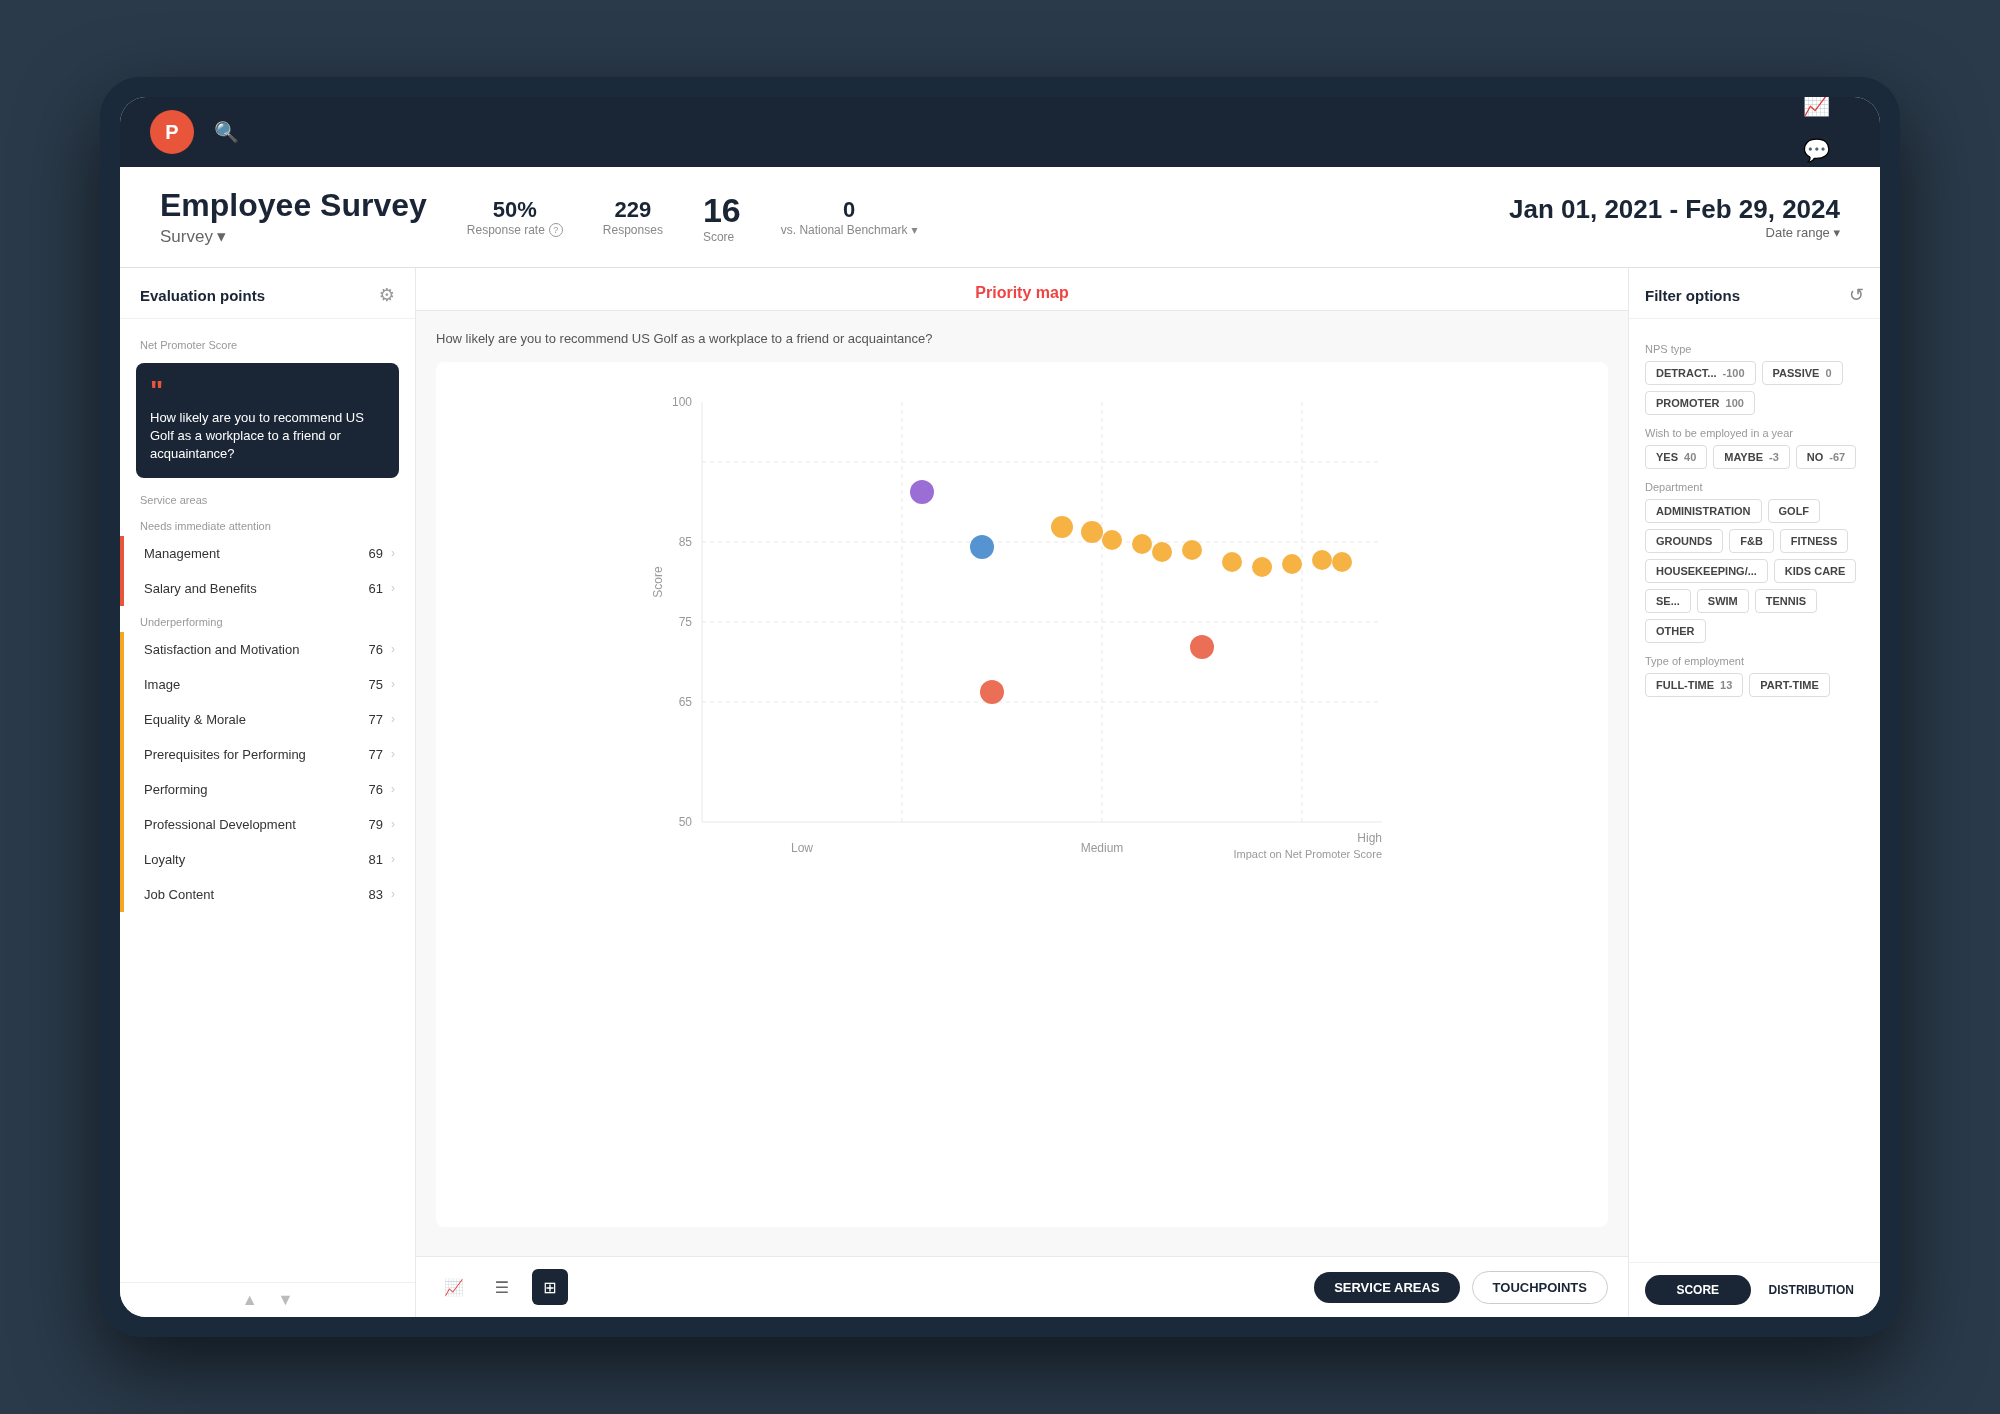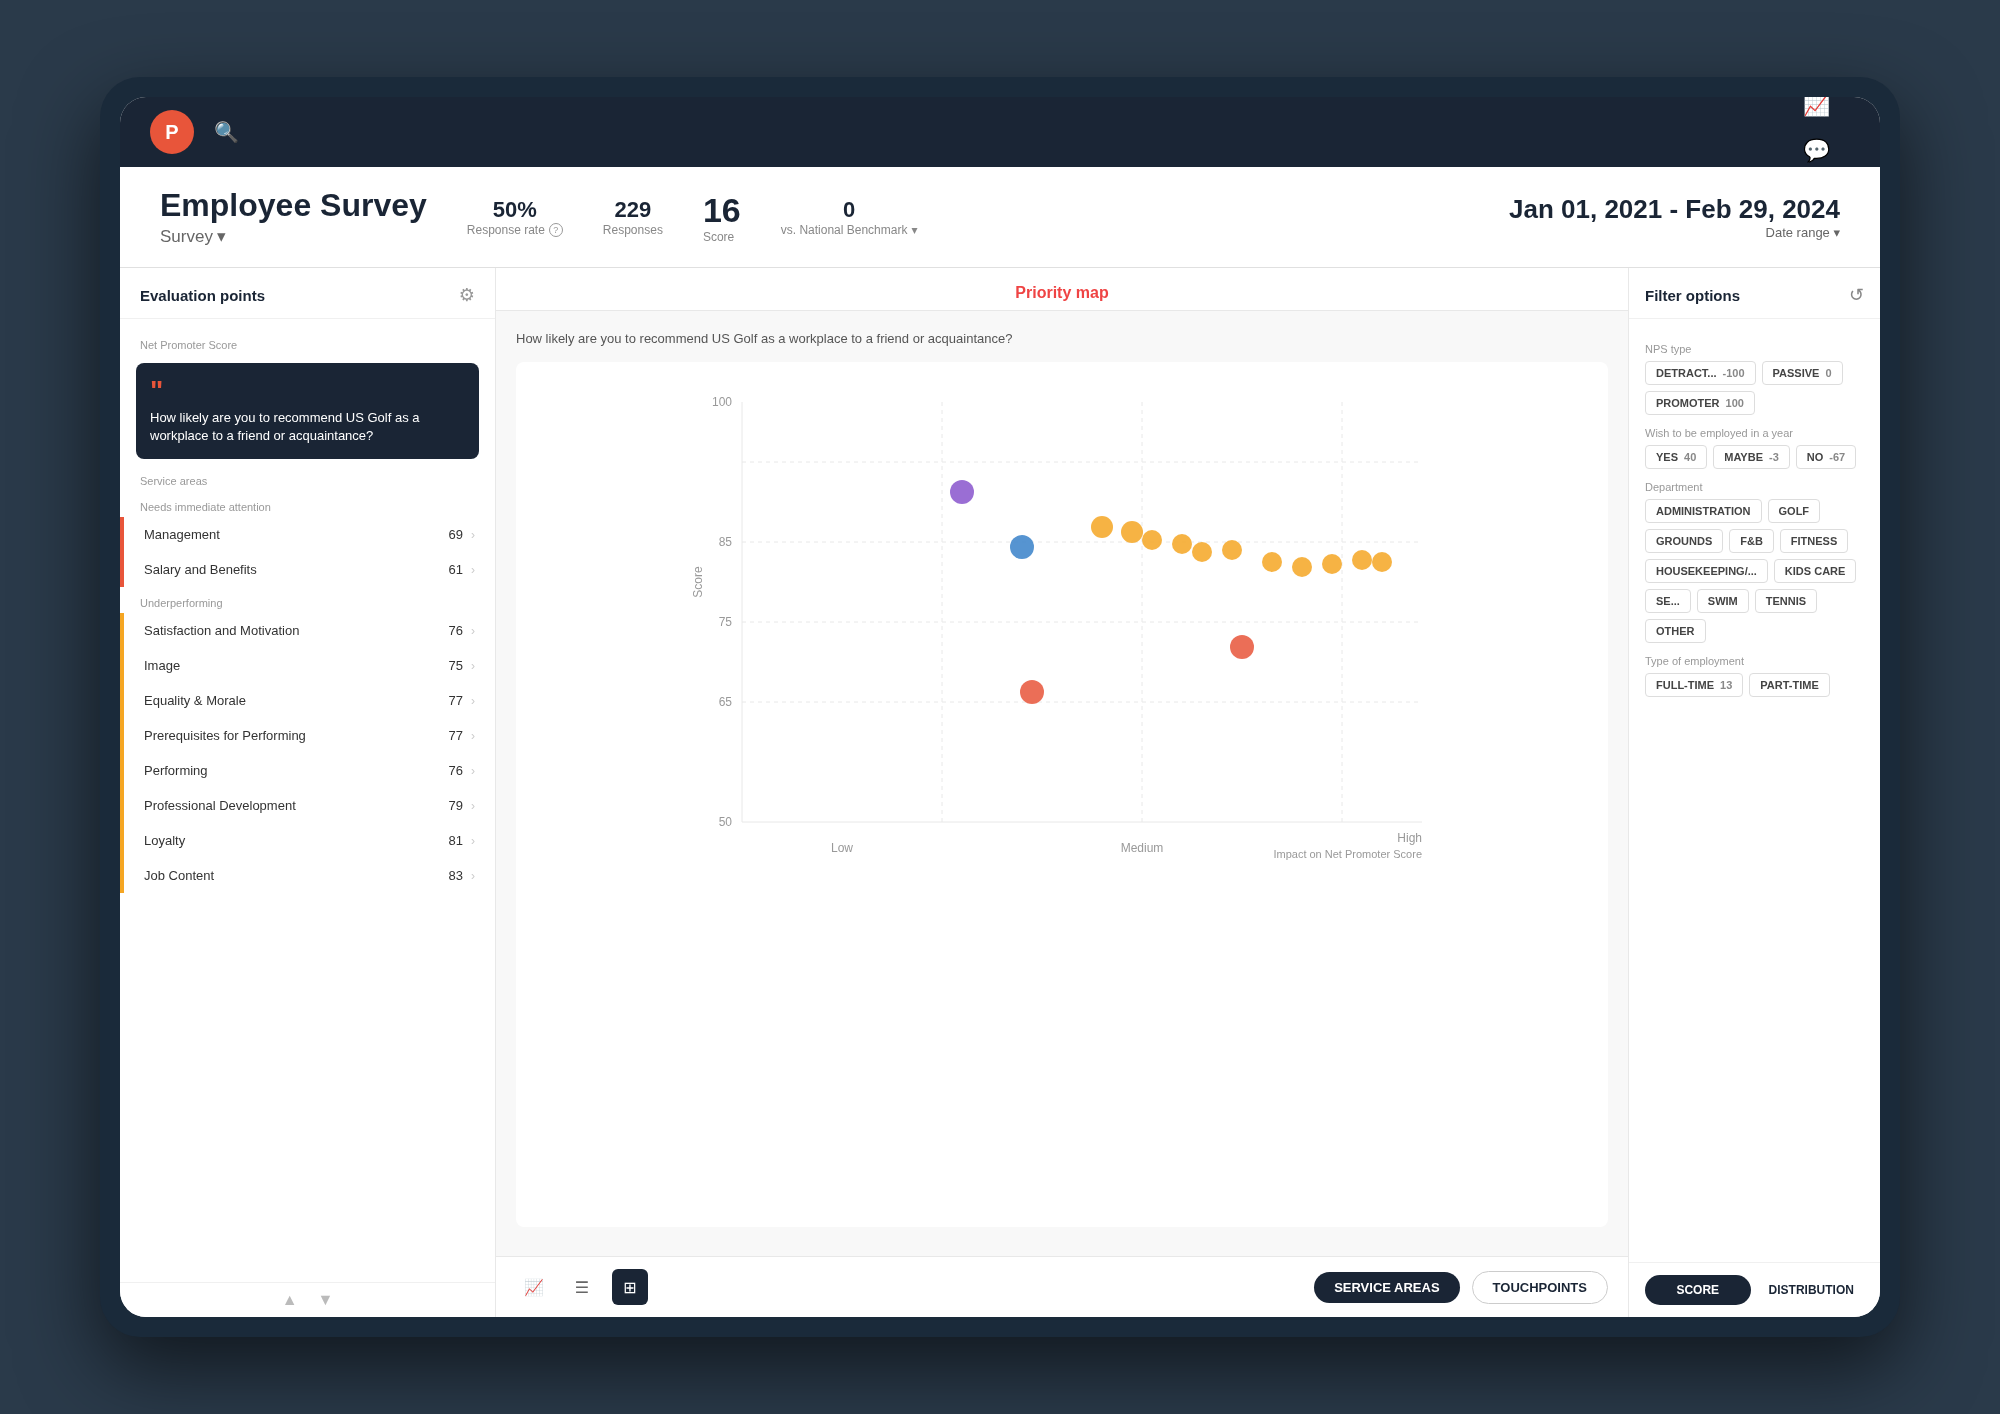--- a/index.html
+++ b/index.html
@@ -136,21 +136,21 @@
       text-align: right;
     }
     
     .main-content {
       display: flex;
       flex: 1;
       overflow: hidden;
     }
     
     .left-panel {
-      width: 376px;
+      width: 296px;
       background: white;
       border-right: 1px solid #e8e8e8;
       display: flex;
       flex-direction: column;
       flex-shrink: 0;
     }
     .panel-header {
       display: flex;
       align-items: center;
       justify-content: space-between;

